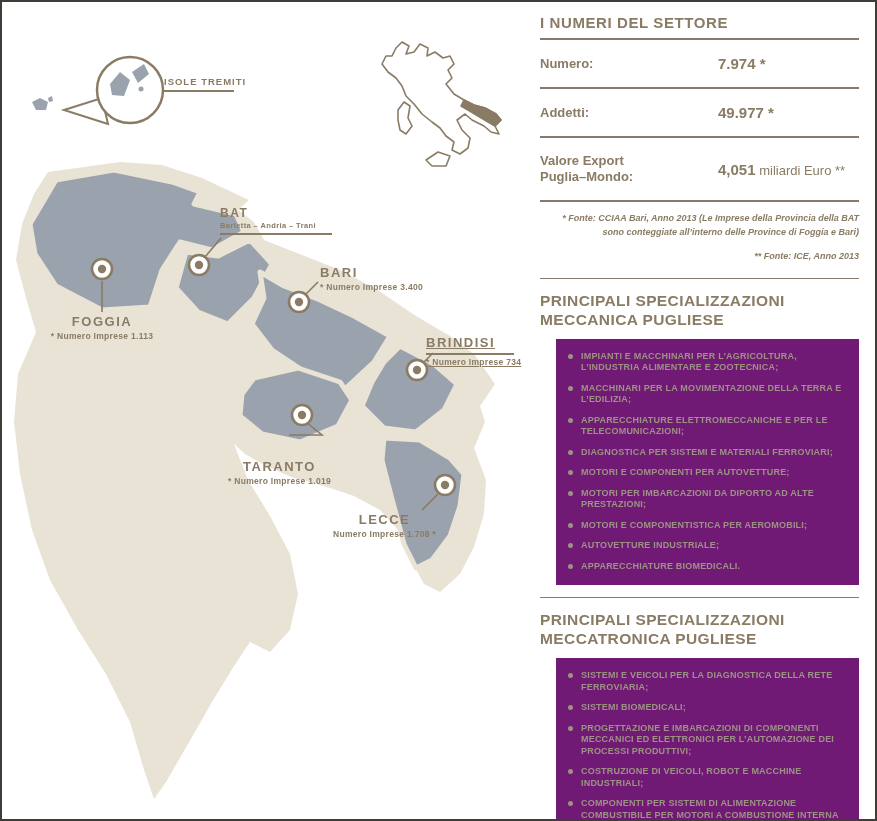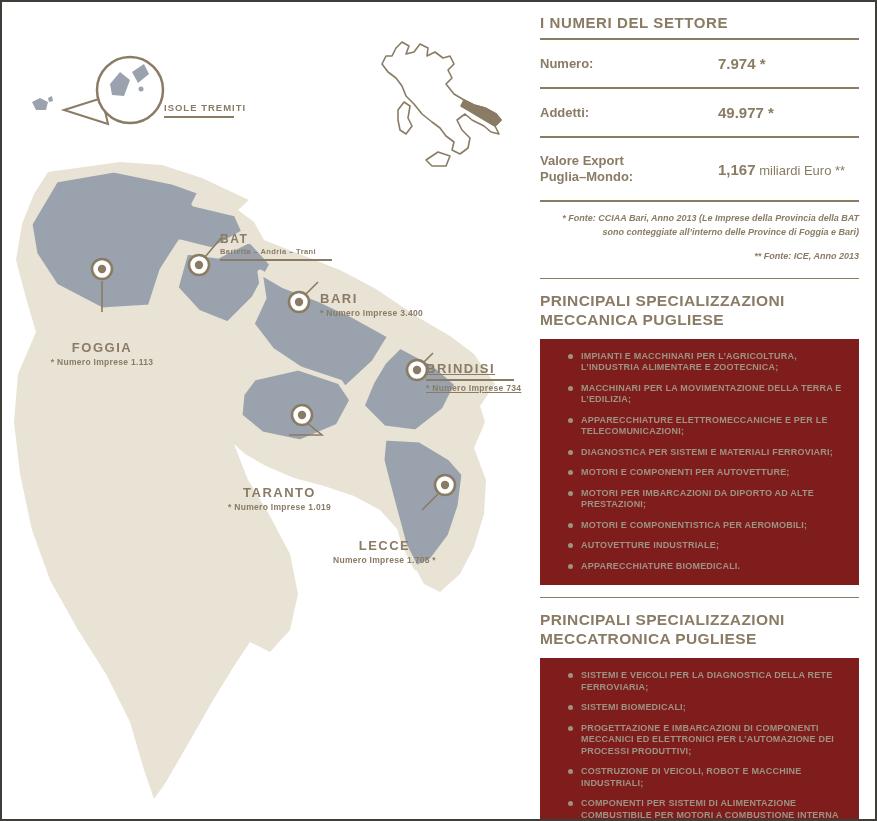--- a/index.html
+++ b/index.html
@@ -5,21 +5,21 @@
   * { box-sizing: border-box; }
   body { margin:0; background:#ffffff; font-family:"Liberation Sans", sans-serif; }
   .page { position:relative; width:877px; height:821px; background:#ffffff;
           border:2px solid #3f3d38; overflow:hidden; }
 
   
   .map-area { position:absolute; left:0; top:0; width:535px; height:817px; }
   .map-area svg { position:absolute; left:0; top:0; }
 
   .map-label { position:absolute; color:#8a7b64; }
-  .prov-name { font-weight:bold; font-size:13px; letter-spacing:1.5px; white-space:nowrap;margin-top:26px; }
+  .prov-name { font-weight:bold; font-size:13px; letter-spacing:1.5px; white-space:nowrap; }
   .prov-stat { font-weight:bold; font-size:8.5px; letter-spacing:0.3px; margin-top:2px; white-space:nowrap; }
   .label-underline { border-bottom:2px solid #8a7b64; margin-top:3px; }
 
   .lbl-tremiti  { left:162px; top:74px; }
   .lbl-tremiti .prov-name { font-size:9.5px; letter-spacing:1px; }
   .lbl-tremiti .label-underline { width:70px; }
 
   .lbl-foggia   { left:25px;  top:312px; width:150px; text-align:center; }
   .lbl-bat      { left:218px; top:204px; }
   .lbl-bat .prov-name { font-size:12px; }
@@ -41,21 +41,21 @@
   .num-label { width:178px; font-size:13px; font-weight:bold; line-height:16px; }
   .num-value { font-size:15px; font-weight:bold; white-space:nowrap; }
   .num-value .rest { font-weight:normal; font-size:13px; }
 
   .footnotes { text-align:right; font-style:italic; font-weight:bold; font-size:9px;
                line-height:1.55; margin:10px 0 14px; }
   .footnotes .fn { margin-bottom:10px; }
 
   .section-title { font-size:15.5px; font-weight:bold; letter-spacing:0.4px;
                    line-height:19px; margin:12px 0 10px; }
-  .spec-box { background:#7f1d1d; padding:12px 10px 4px 26px; }
+  .spec-box { background:#701a75; padding:12px 10px 4px 10px;margin-left:16px; }
   .spec-item { display:flex; margin-bottom:9px; }
   .dot { flex:0 0 auto; width:5px; height:5px; border-radius:50%; background:#9d9384;
          margin:3px 8px 0 2px; }
   .spec-text { font-size:9px; font-weight:bold; letter-spacing:0.2px; line-height:11.5px;
                color:#9d9384; }
 </style>
 </head>
 <body>
 
 <div class="page">
@@ -203,21 +203,21 @@
       <div class="num-value">49.977 *</div>
     </div>
     <hr class="rule">
 
     <div class="num-row">
       <div class="num-label">
         <span>Valore Export</span><br>
         <span>Puglia–Mondo:</span>
       </div>
       <div class="num-value">
-        <span>1,167</span><span class="rest"> miliardi Euro **</span>
+        <span>4,051</span><span class="rest"> miliardi Euro **</span>
       </div>
     </div>
     <hr class="rule">
 
     <div class="footnotes">
       <div class="fn">* Fonte: CCIAA Bari, Anno 2013 (Le Imprese della Provincia della BAT sono conteggiate all’interno delle Province di Foggia e Bari)</div>
       <div class="fn">** Fonte: ICE, Anno 2013</div>
     </div>
     <hr class="rule-thin">
 

